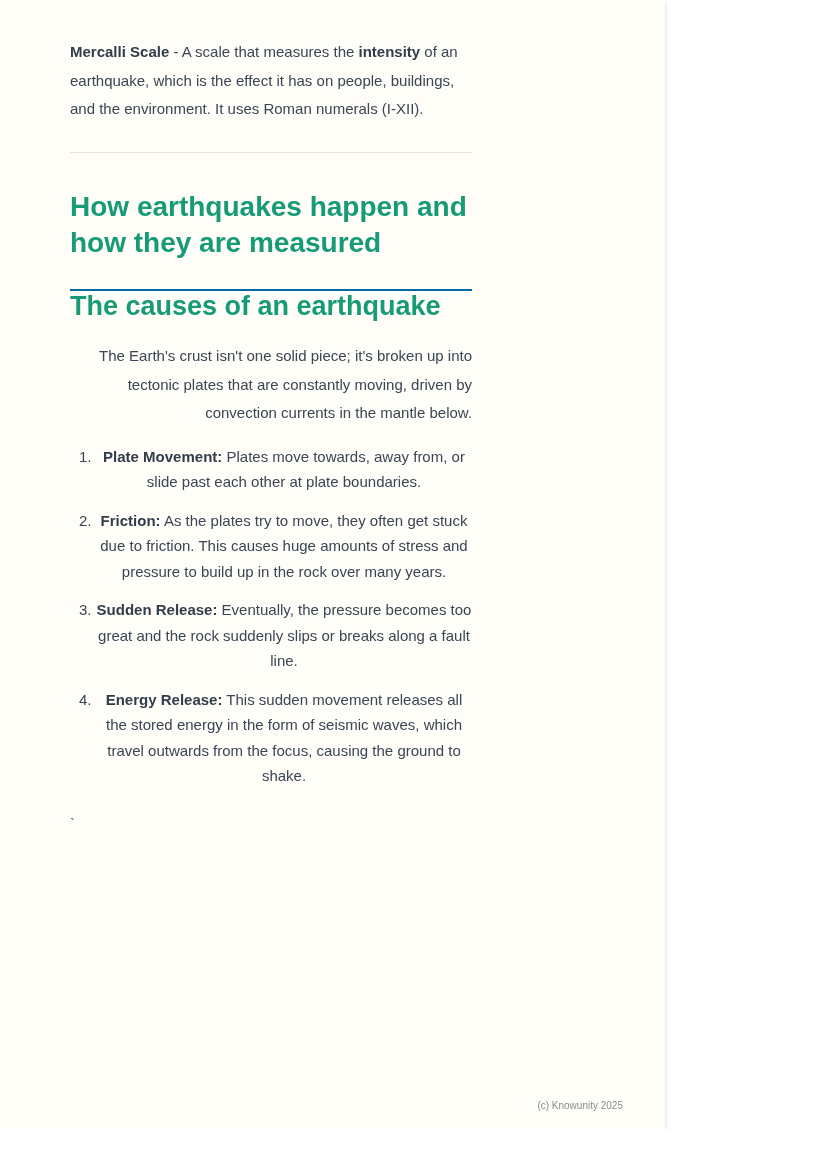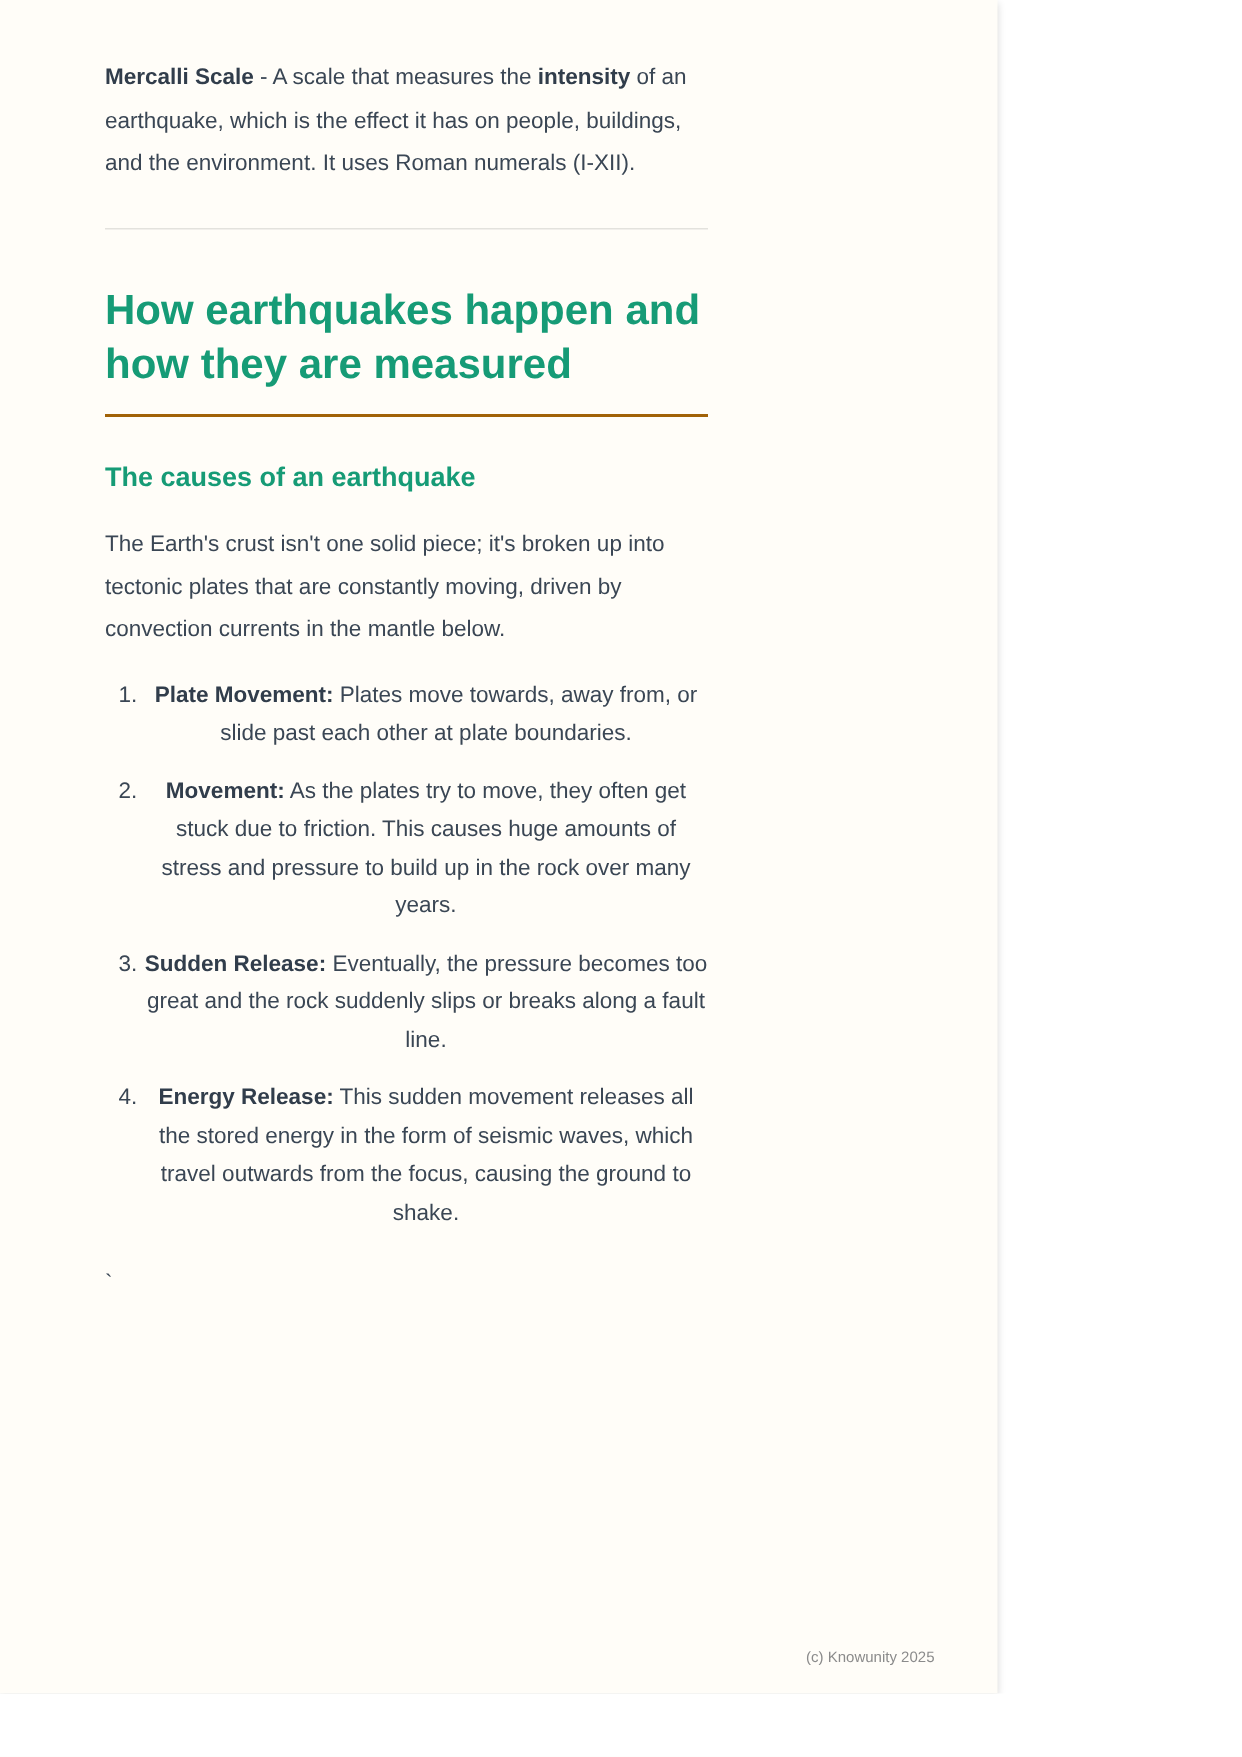--- a/index.html
+++ b/index.html
@@ -48,33 +48,33 @@
     border-top: 1px solid #e3e2dd;
     margin: 28px 0 0 0;
   }
 
   .title {
     margin-top: 36px;
     font-size: 28px;
     line-height: 1.3;
     font-weight: 700;
     color: #169b76;
-    padding-bottom: 15px;
-    border-bottom: 2px solid #a16207;
+    padding-bottom: 28px;
+    border-bottom: 2px solid #0369a1;
   }
 
   .subtitle {
-    margin-top: 30px;
-    font-size: 18px;
+    font-size: 27px;
     font-weight: 700;
     color: #169b76;
   }
 
   .lead {
     margin-top: 20px;
+    text-align: right;
   }
 
   .causes-list {
     margin-top: 16px;
   }
 
   .list-item {
     display: flex;
     margin-bottom: 13px;
     font-size: 15px;
@@ -128,21 +128,21 @@
 
     <div class="causes-list">
 
       <div class="list-item">
         <span class="num">1.</span>
         <span class="item-body"><strong>Plate Movement:</strong><span> Plates move towards, away from, or slide past each other at plate boundaries.</span></span>
       </div>
 
       <div class="list-item">
         <span class="num">2.</span>
-        <span class="item-body"><strong>Movement:</strong><span> As the plates try to move, they often get stuck due to friction. This causes huge amounts of stress and pressure to build up in the rock over many years.</span></span>
+        <span class="item-body"><strong>Friction:</strong><span> As the plates try to move, they often get stuck due to friction. This causes huge amounts of stress and pressure to build up in the rock over many years.</span></span>
       </div>
 
       <div class="list-item">
         <span class="num">3.</span>
         <span class="item-body"><strong>Sudden Release:</strong><span> Eventually, the pressure becomes too great and the rock suddenly slips or breaks along a fault line.</span></span>
       </div>
 
       <div class="list-item">
         <span class="num">4.</span>
         <span class="item-body"><strong>Energy Release:</strong><span> This sudden movement releases all the stored energy in the form of seismic waves, which travel outwards from the focus, causing the ground to shake.</span></span>

